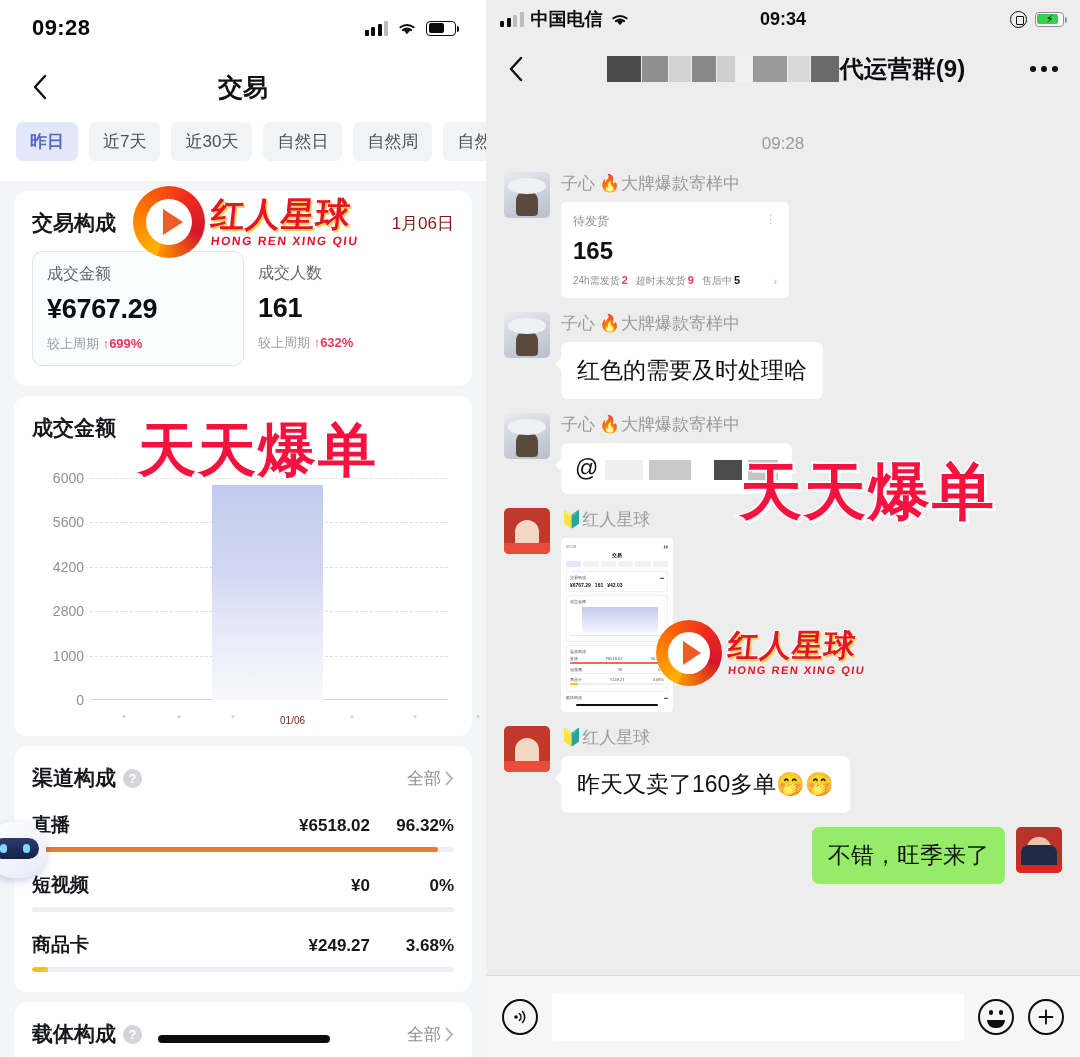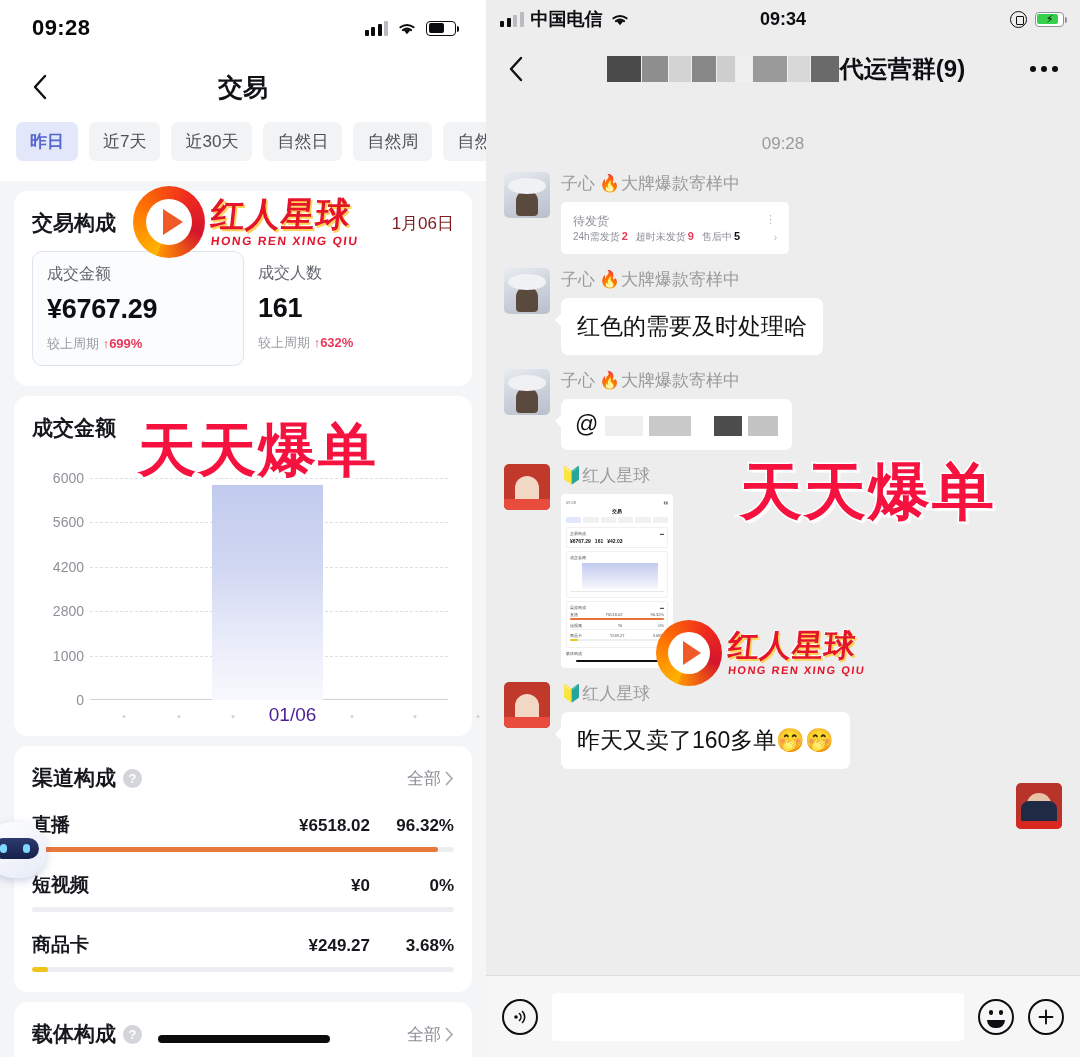--- a/index.html
+++ b/index.html
@@ -70,21 +70,21 @@
 
   
   .chart-title { font-size:21px; font-weight:700; color:#16181d; }
   .chart { position:relative; height:250px; margin-top:36px; }
   .yaxis { position:absolute; left:0; top:0; bottom:28px; width:56px; }
   .ytick { position:absolute; right:4px; font-size:14px; color:#8d9097; transform:translateY(-50%); }
   .plot { position:absolute; left:58px; right:6px; top:0; bottom:28px; }
   .grid { position:absolute; left:0; right:0; border-top:1px dashed #dcdfe6; }
   .axis0 { position:absolute; left:0; right:0; bottom:0; border-top:1px solid #cfd2d8; }
   .bar { position:absolute; background: linear-gradient(180deg, #c2cbee 0%, #d2d8f2 40%, #e9ecf9 72%, #f8f9fd 100%); }
-  .xlab { position:absolute; bottom:2px; font-size:19px; color:#4c1d95; transform:translateX(-50%); }
+  .xlab { position:absolute; bottom:2px; font-size:10px; color:#7f1d1d; transform:translateX(-50%); }
   .xdot { position:absolute; bottom:10px; width:3px; height:3px; border-radius:50%; background:#cfd2d8; transform:translateX(-50%); }
 
   
   .ch-row { margin-top:20px; }
   .ch-top { display:flex; align-items:baseline; }
   .ch-name { font-size:19px; font-weight:700; color:#16181d; flex:1; }
   .ch-amt { font-size:17px; font-weight:700; color:#16181d; margin-right:18px; }
   .ch-pct { font-size:17px; font-weight:700; color:#16181d; min-width:66px; text-align:right; }
   .track { margin-top:9px; height:5px; border-radius:3px; background:#eceef2; overflow:hidden; }
   .fill { height:100%; border-radius:3px; }
@@ -436,20 +436,21 @@
 
       <div class="msg">
         <div class="av mid"></div>
         <div class="mbody">
           <div class="sname">子心 🔥大牌爆款寄样中</div>
           <div class="ocard">
             <div class="oh">
               <span class="olabel">待发货</span>
               <span class="okebab">⋮</span>
             </div>
+            <div class="onum">165</div>
             <div class="ofoot">
               <span><span>24h需发货</span><b>2</b></span>
               <span><span>超时未发货</span><b>9</b></span>
               <span><span>售后中</span><b style="color:#111">5</b></span>
               <span class="gt">›</span>
             </div>
           </div>
         </div>
       </div>
 
@@ -554,20 +555,23 @@
         <div class="mbody">
           <div class="sname">🔰红人星球</div>
           <div class="bubble">昨天又卖了160多单🤭🤭</div>
         </div>
       </div>
 
       <div class="msg out">
         <div class="av man">
             <span class="strip"></span>
           </div>
+        <div class="mbody" style="text-align:right;">
+          <div class="bubble green">不错，旺季来了</div>
+        </div>
       </div>
     </div>
 
     <div class="wm" style="left:254px; top:450px; font-size:62px;">天天爆单</div>
 
     <div class="logo" style="left:170px; top:620px;">
       <div class="ring" style="width:66px;height:66px;">
         <div style="position:absolute;width:42px;height:42px;border-radius:50%;background:#fff;"></div>
         <div style="position:relative;width:0;height:0;border-left:18px solid;border-left-color:#f05a28;border-top:12px solid transparent;border-bottom:12px solid transparent;margin-left:6px;"></div>
       </div>

